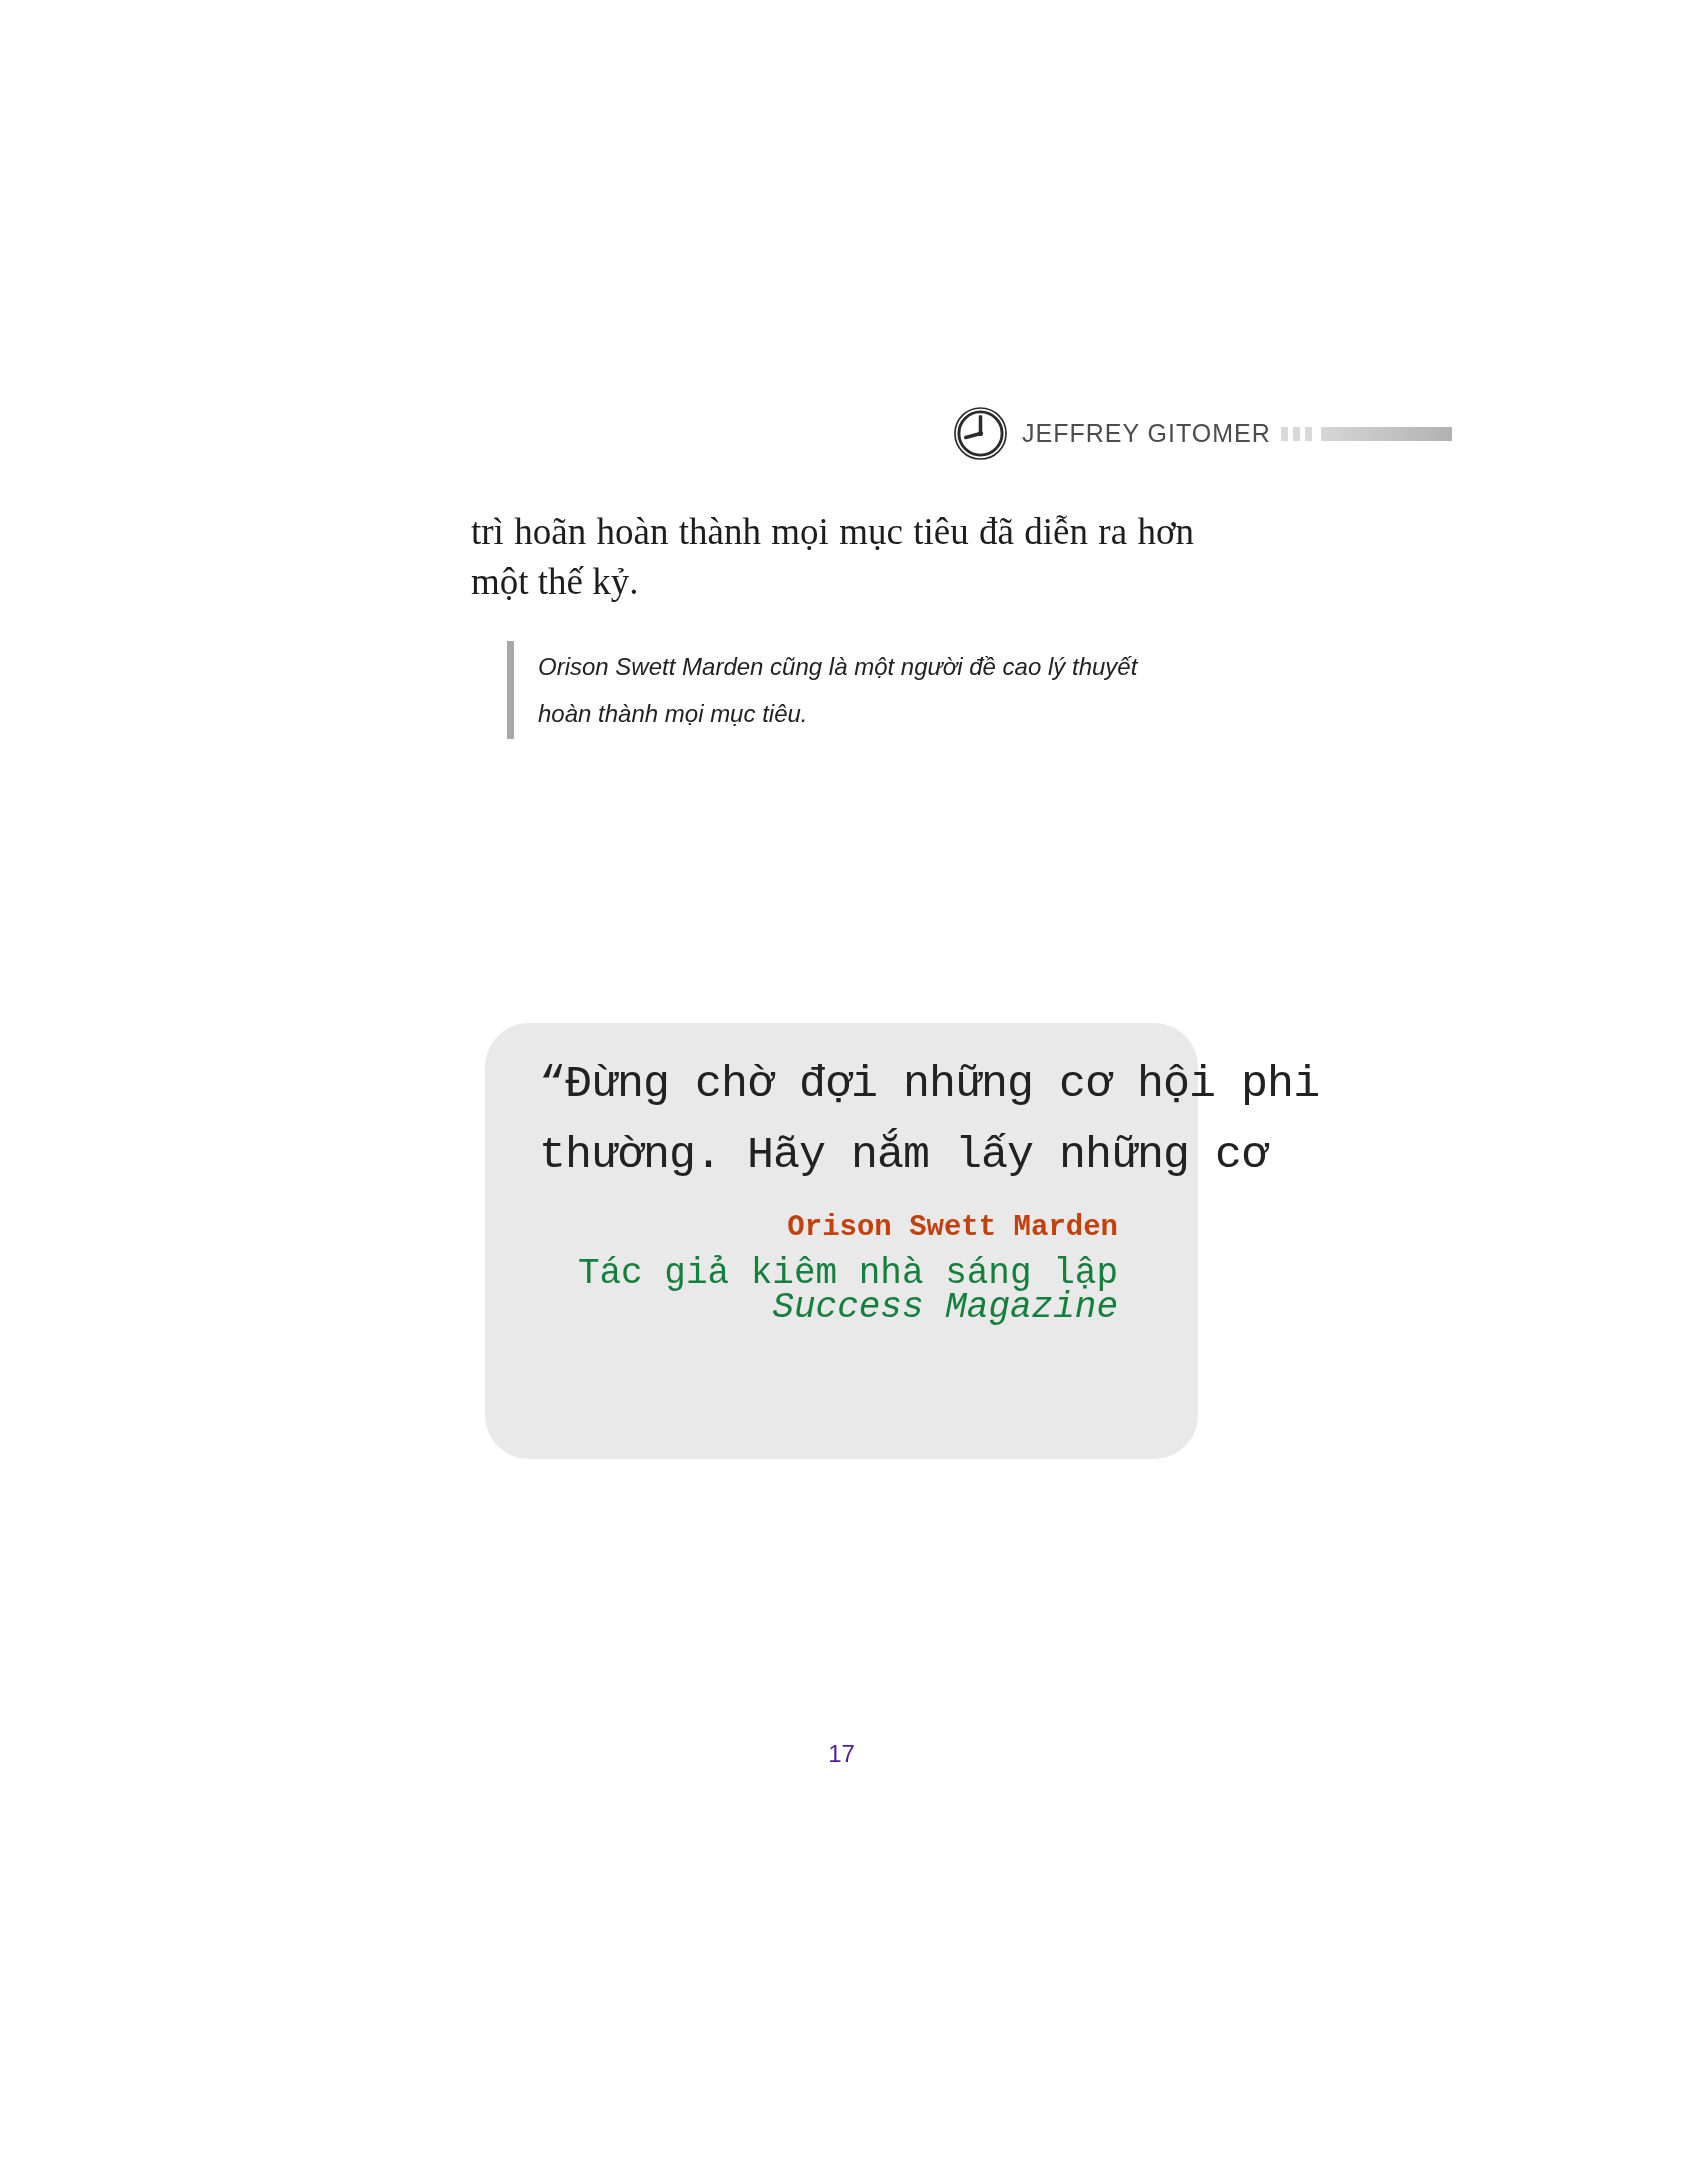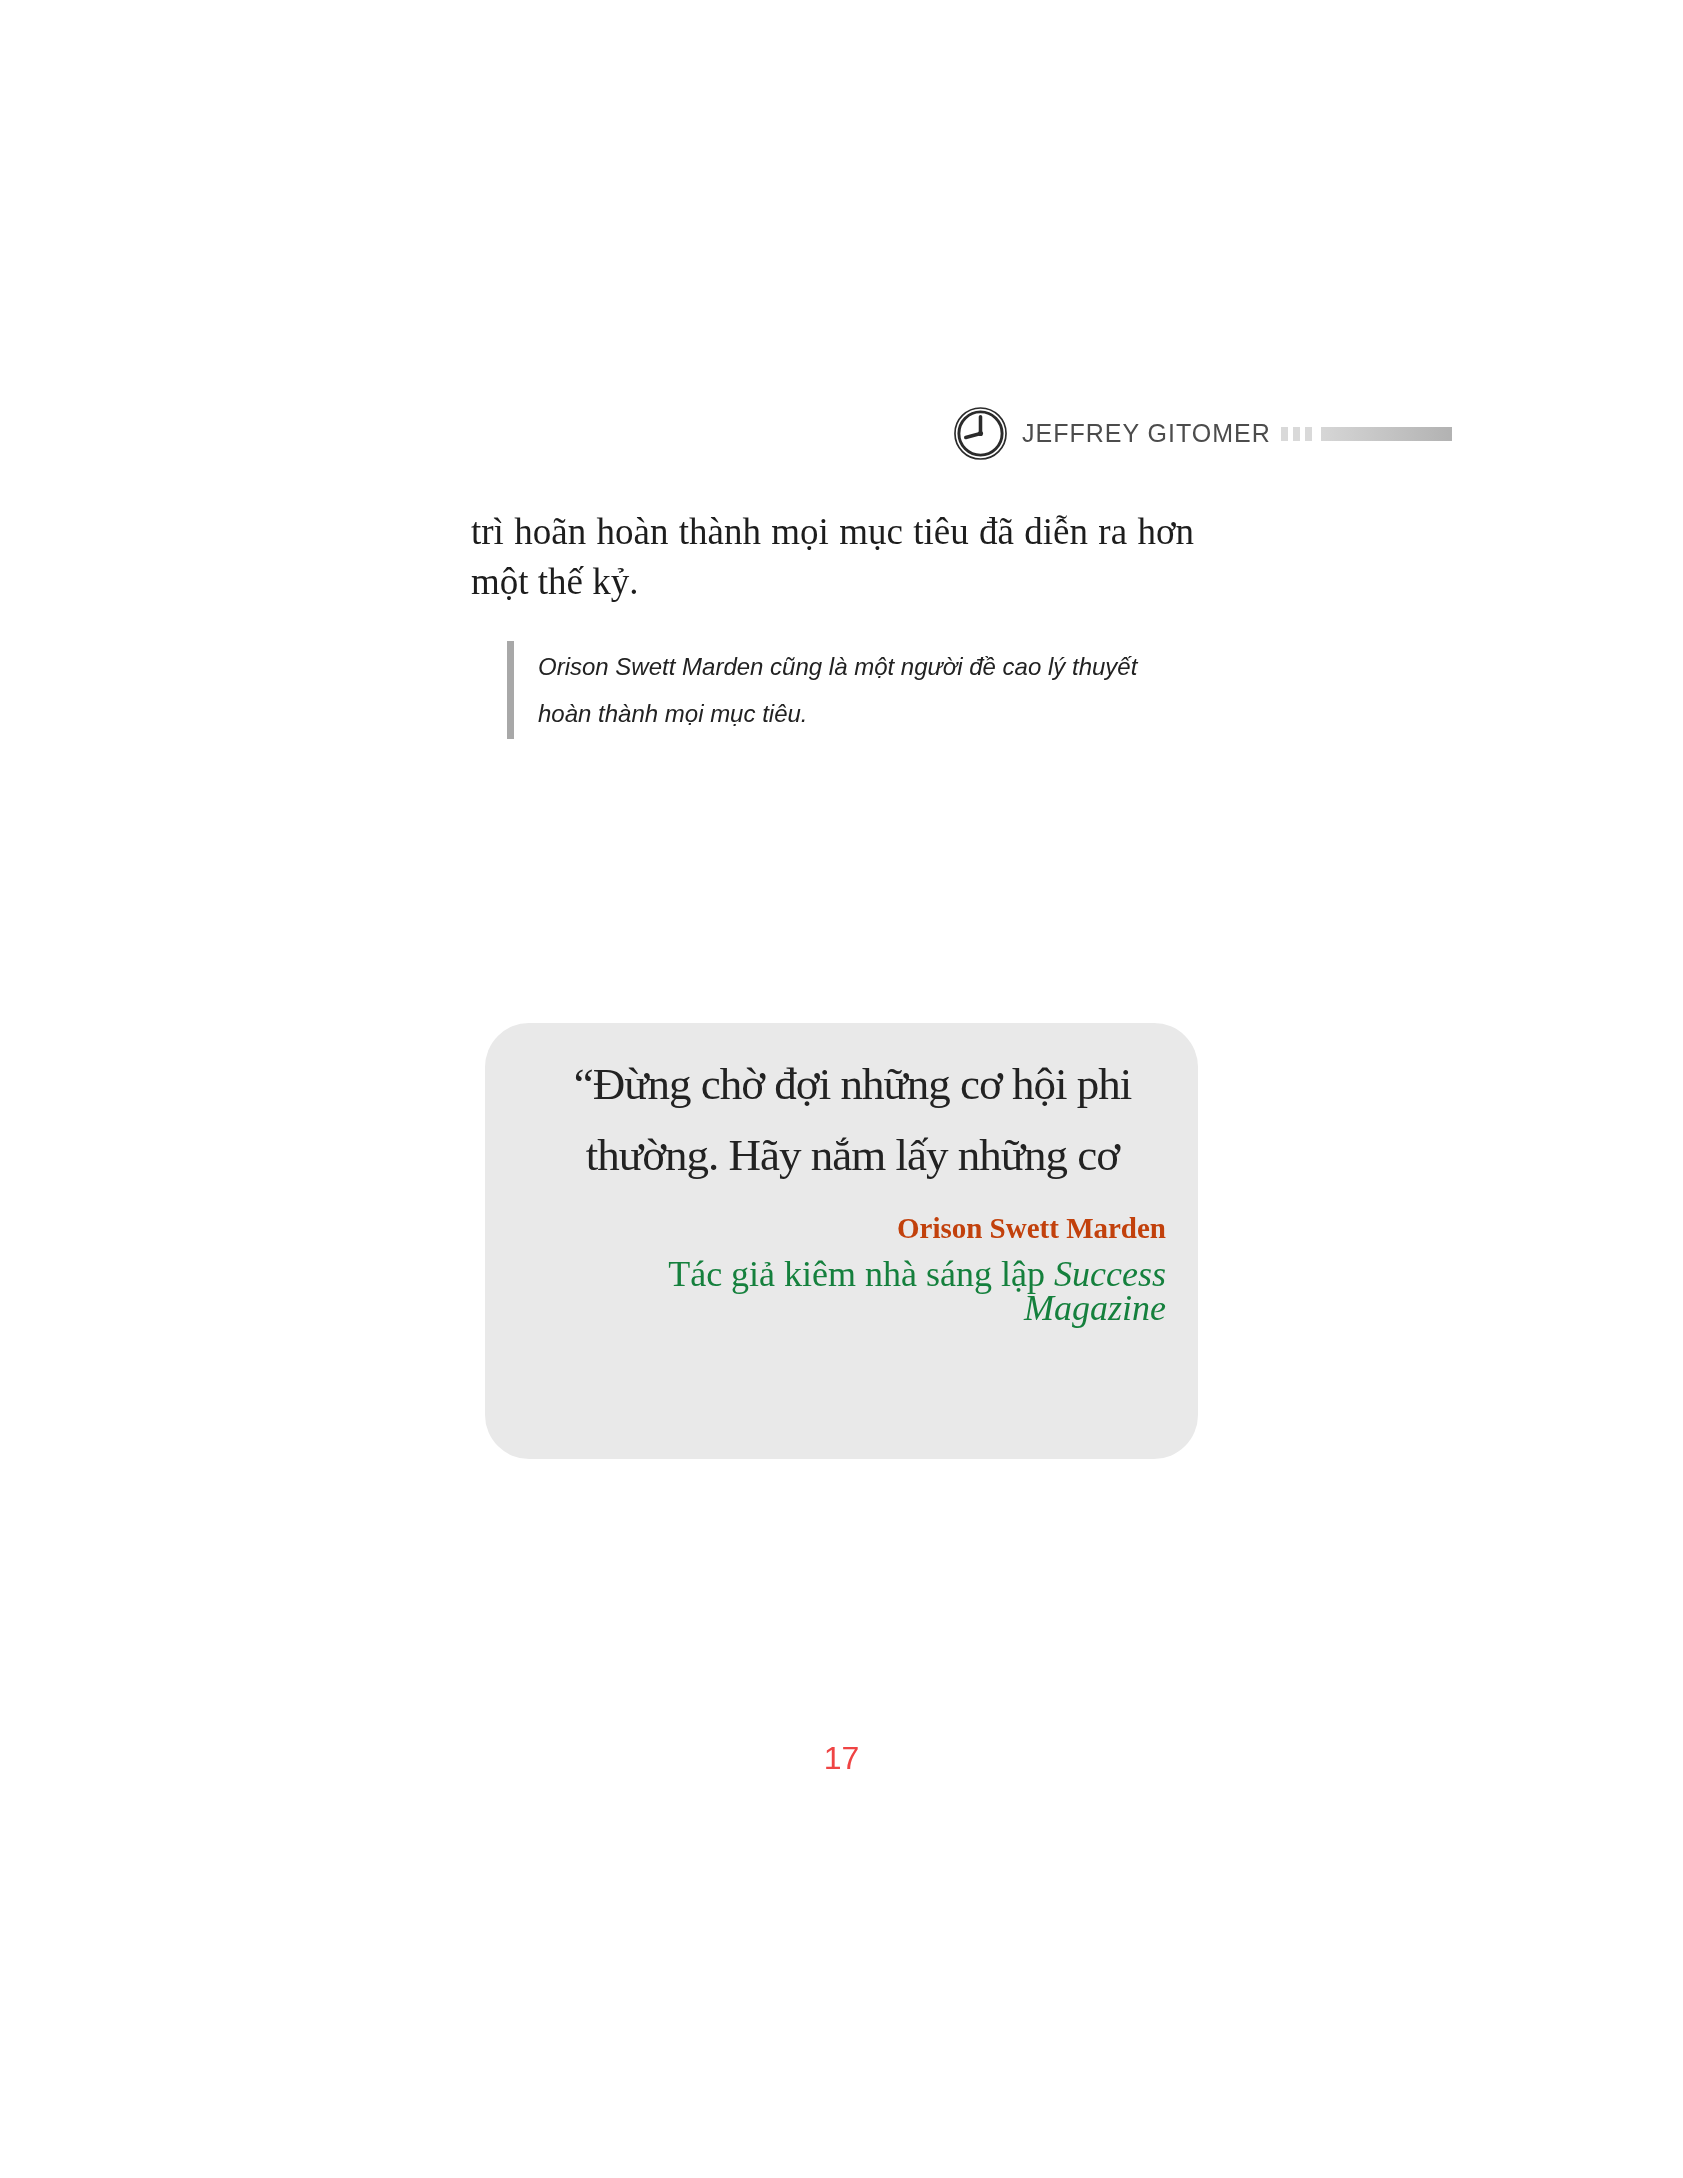--- a/index.html
+++ b/index.html
@@ -67,24 +67,24 @@
   }
 
   
   .quote-box {
     position: absolute;
     left: 485px;
     top: 1023px;
     width: 713px;
     height: 436px;
     box-sizing: border-box;
-    padding: 26px 32px 0 54px;
+    padding: 26px 80px 0 54px;
     background: var(--box_bg, #e9e9e9);
     border-radius: 44px;
-    font-family: Liberation Serif, serif;
+    font-family: Liberation Mono, monospace;
     color: #222222;
   }
   .quote-lines { text-align: center; }
   .quote-line {
     font-size: 45px;
     line-height: 71px;
     letter-spacing: -1px;
     white-space: nowrap;
   }
   .quote-attribution {
@@ -105,22 +105,22 @@
   .italic { font-style: italic; }
 
   
   .page-number {
     position: absolute;
     left: 0;
     top: 1740px;
     width: 1683px;
     text-align: center;
     font-family: "Liberation Sans", sans-serif;
-    font-size: 32px;
-    color: #ef4444;
+    font-size: 24px;
+    color: #4c1d95;
   }
 </style>
 </head>
 <body>
 
 <div class="page">
 
   <div class="running-header">
     <svg class="clock" viewBox="0 0 56 56">
       <circle cx="28" cy="28" r="26" fill="none" stroke="#2b2b2b" stroke-width="1.7"></circle>

